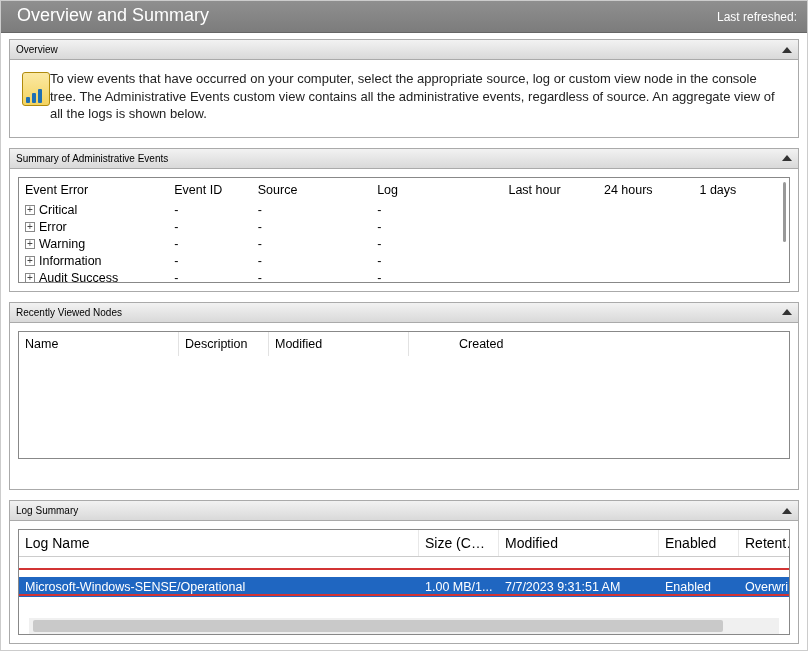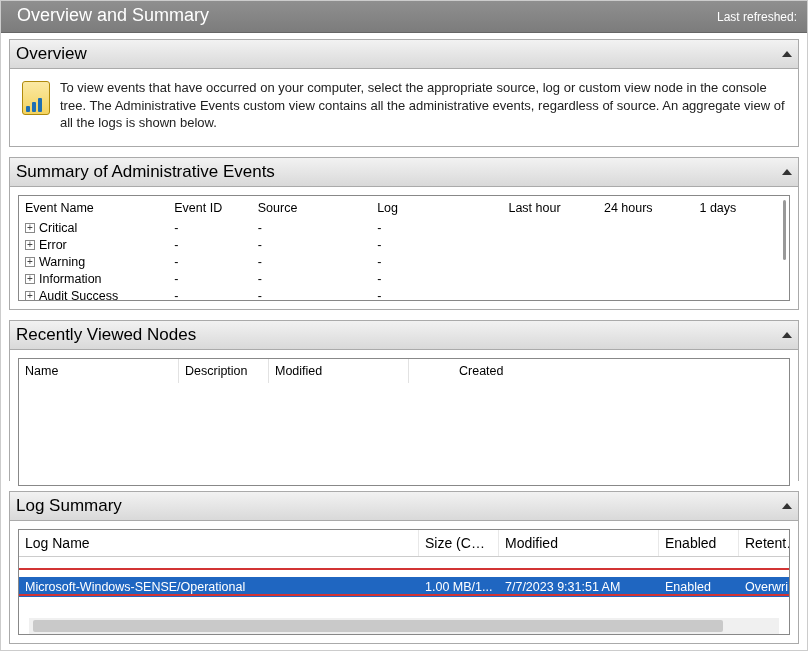--- a/index.html
+++ b/index.html
@@ -39,32 +39,32 @@
     display: flex;
     flex-direction: column;
   }
   .panel-header {
     background: linear-gradient(#f2f2f2, #d9d9d9);
     border-bottom: 1px solid #aaa;
     padding: 4px 6px;
     display: flex;
     justify-content: space-between;
     align-items: center;
-    font-size: 17px;
+    font-size: 10px;
   }
   .panel-header .arrow {
     width: 0; height: 0;
     border-left: 5px solid transparent;
     border-right: 5px solid transparent;
     border-bottom: 6px solid #333;
     cursor: pointer;
   }
   .panel-body { padding: 8px; background: #fff; }
 
-  .overview-body { display: flex; gap: 10px; align-items: flex-start; padding: 10px 12px 14px 12px; }
+  .overview-body { display: flex; align-items: flex-start; padding: 10px 12px 14px 12px; }
   .ov-icon {
     width: 28px; height: 34px;
     position: relative;
     flex-shrink: 0;
     margin-top: 2px;
   }
   .ov-icon .frame {
     position:absolute; inset:0;
     border:1.5px solid #b08a0c;
     border-radius:3px;
@@ -219,21 +219,21 @@
               <col style="width:125px">
                 <col style="width:70px">
                 <col style="width:100px">
                 <col style="width:110px">
               <col style="width:80px">
                 <col style="width:80px">
                 <col style="width:80px">
             </colgroup>
             <thead>
               <tr>
-                <th>Event Name</th>
+                <th>Event Error</th>
                 <th>Event ID</th>
                 <th>Source</th>
                 <th>Log</th>
                 <th>Last hour</th>
                 <th>24 hours</th>
                 <th>1 days</th>
               </tr>
             </thead>
             <tbody id="admin-rows">
                 <tr>

